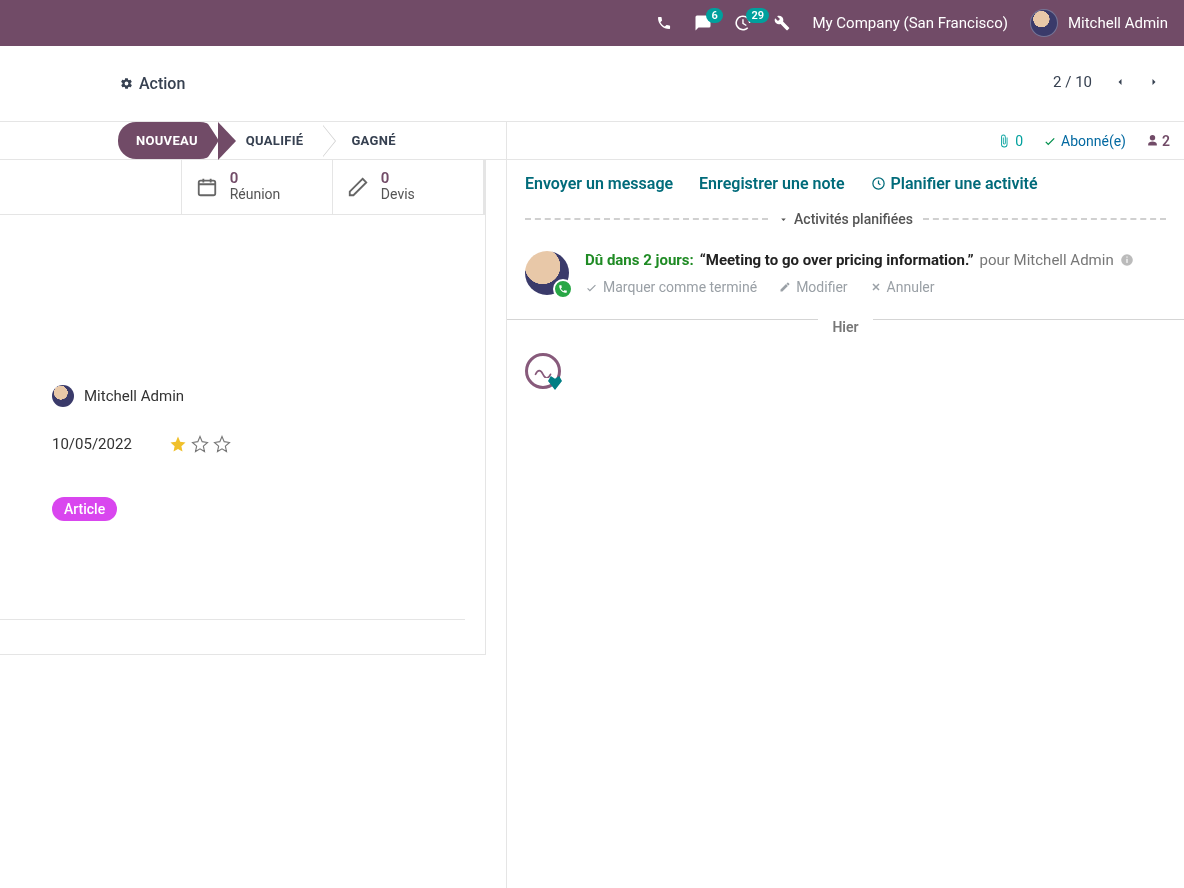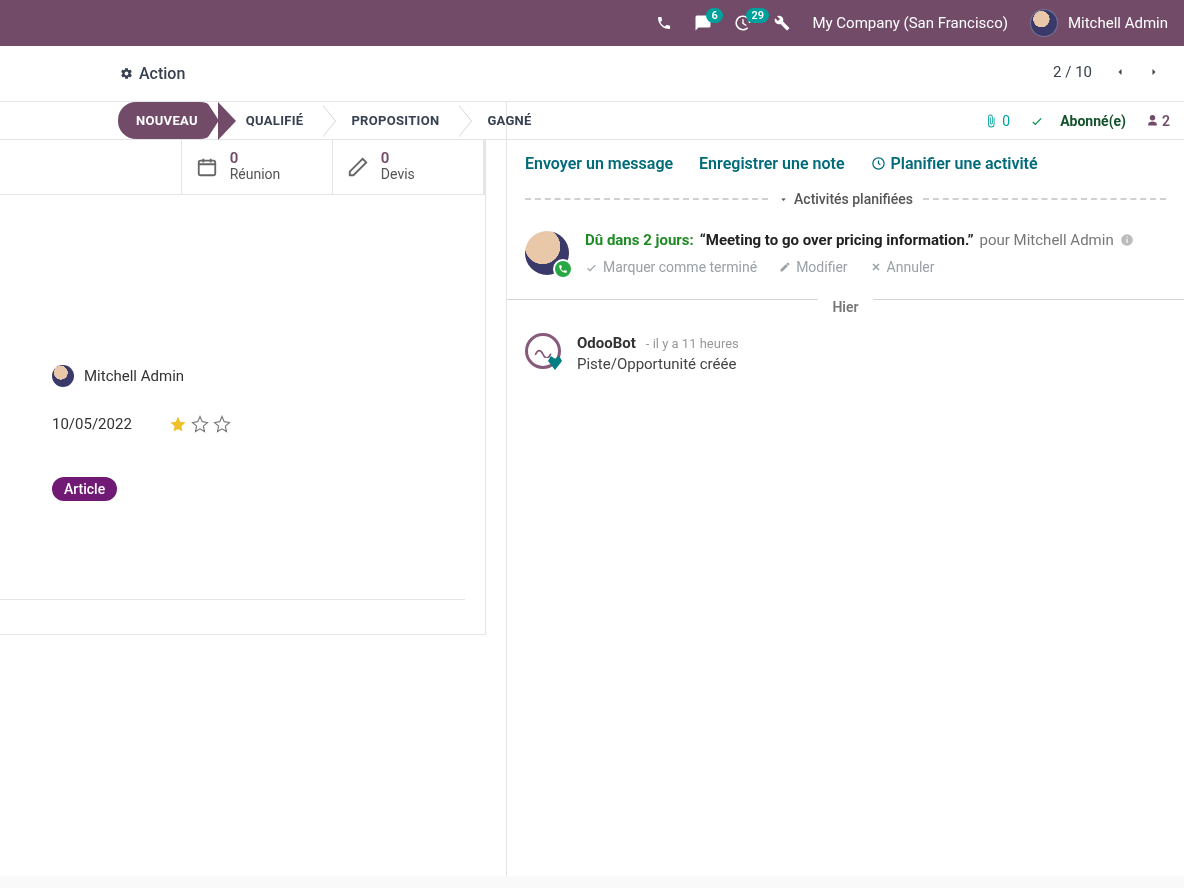--- a/index.html
+++ b/index.html
@@ -35,21 +35,21 @@
   }
   .company { font-size: 15px; }
   .user { display:flex; align-items:center; gap:10px; cursor:pointer;}
   .avatar-sm {
     width: 28px; height: 28px; border-radius: 50%;
     background: radial-gradient(circle at 40% 35%, #e8c8a8 35%, #3a3a6a 36%);
     border: 1px solid rgba(255,255,255,0.3);
   }
 
   .subbar {
-    height: 56px;
+    height: 76px;
     background: #fff;
     border-bottom: 1px solid #e5e5e5;
     display: flex;
     align-items: center;
     justify-content: space-between;
     padding: 0 24px 0 120px;
   }
   .action-btn {
     color: #374151;
     font-size: 16px;
@@ -117,21 +117,21 @@
 
   .card-body { padding: 20px 0 20px 52px; }
   .person { display:flex; align-items:center; gap:10px; margin-top:150px;}
   .avatar-xs { width:22px; height:22px; border-radius:50%; background:radial-gradient(circle at 40% 35%, #e8c8a8 35%, #3a3a6a 36%); }
   .person-name { font-size:15px; color:#333; }
   .daterow { display:flex; align-items:center; gap:37px; margin-top:28px;}
   .date { font-size:15px; color:#333; }
   .stars { display:flex; gap:4px; }
   .star { width:18px; height:18px; cursor:pointer; }
   .tag {
-    display:inline-block; background:#701a75; color:#fff;
+    display:inline-block; background:#d946ef; color:#fff;
     padding:4px 12px; border-radius:14px; font-size:14px; font-weight:500;
     margin-top:44px;
   }
   .left-shadow-bottom {
     height:1px; border-top:1px solid #e5e5e5; margin-top:78px;
     margin-right:20px;
   }
   .left-outer {
     border-right:1px solid #e5e5e5;
     border-bottom:1px solid #e5e5e5;
@@ -139,21 +139,21 @@
     min-height:495px;
   }
 
   
   .right-top {
     height:38px; display:flex; justify-content:flex-end; align-items:center;
     gap:20px; padding:0 14px; border-bottom:1px solid #e5e5e5;
     font-size:14px;
   }
   .attach { color:#00A09D; display:flex; align-items:center; gap:4px;}
-  .follow { color:#14532d; font-weight:700; display:flex; align-items:center; gap:16px; cursor:pointer;}
+  .follow { color:#0369a1; font-weight:400; display:flex; align-items:center; gap:4px; cursor:pointer;}
   .followers { color:#714B67; font-weight:600; display:flex; align-items:center; gap:3px;}
 
   .msgactions { display:flex; gap:26px; padding:14px 18px; font-size:16px; font-weight:600;}
   .msgactions .a { color:#016B7A; cursor:pointer;}
   .msgactions .a.sched { display:flex; align-items:center; gap:5px;}
 
   .sep { display:flex; align-items:center; gap:10px; padding:4px 18px;}
   .sep-line { flex:1; border-top:2px dashed #d0d0d0; }
   .sep-label { color:#555; font-size:14px; font-weight:500; display:flex; align-items:center; gap:5px;text-align:right;}
 
@@ -258,24 +258,20 @@
     <div class="stages">
       <div class="stage active">
         <span>NOUVEAU</span>
         <span class="tip"></span>
       </div>
       <div class="stage">
         <span>QUALIFIÉ</span>
         <span class="divider"></span>
       </div>
       <div class="stage">
-        <span>PROPOSITION</span>
-        <span class="divider"></span>
-      </div>
-      <div class="stage">
         <span>GAGNÉ</span>
       </div>
     </div>
 
     <div class="left-outer">
     <div class="stats">
       <div class="stats-spacer"></div>
       <div class="statbox">
         <svg viewBox="0 0 24 24" fill="none" stroke="#666" stroke-width="2">
               <rect x="3" y="5" width="18" height="16" rx="2"></rect>
@@ -415,23 +411,16 @@
       <div class="l"></div>
     </div>
 
     <div class="log">
       <div class="bot-avatar">
         <svg width="20" height="14" viewBox="0 0 24 16" stroke="#875A7B" stroke-width="2" fill="none">
             <path d="M3 12c3-6 6-6 9 0s6 6 9 0" stroke-linecap="round"></path>
           </svg>
         <div class="bot-heart"></div>
       </div>
-      <div class="log-body">
-        <div>
-          <span class="name">OdooBot</span>
-          <span class="time">- il y a 11 heures</span>
-        </div>
-        <div class="txt">Piste/Opportunité créée</div>
-      </div>
     </div>
 
   </div>
 </div>
 
 </body></html>

